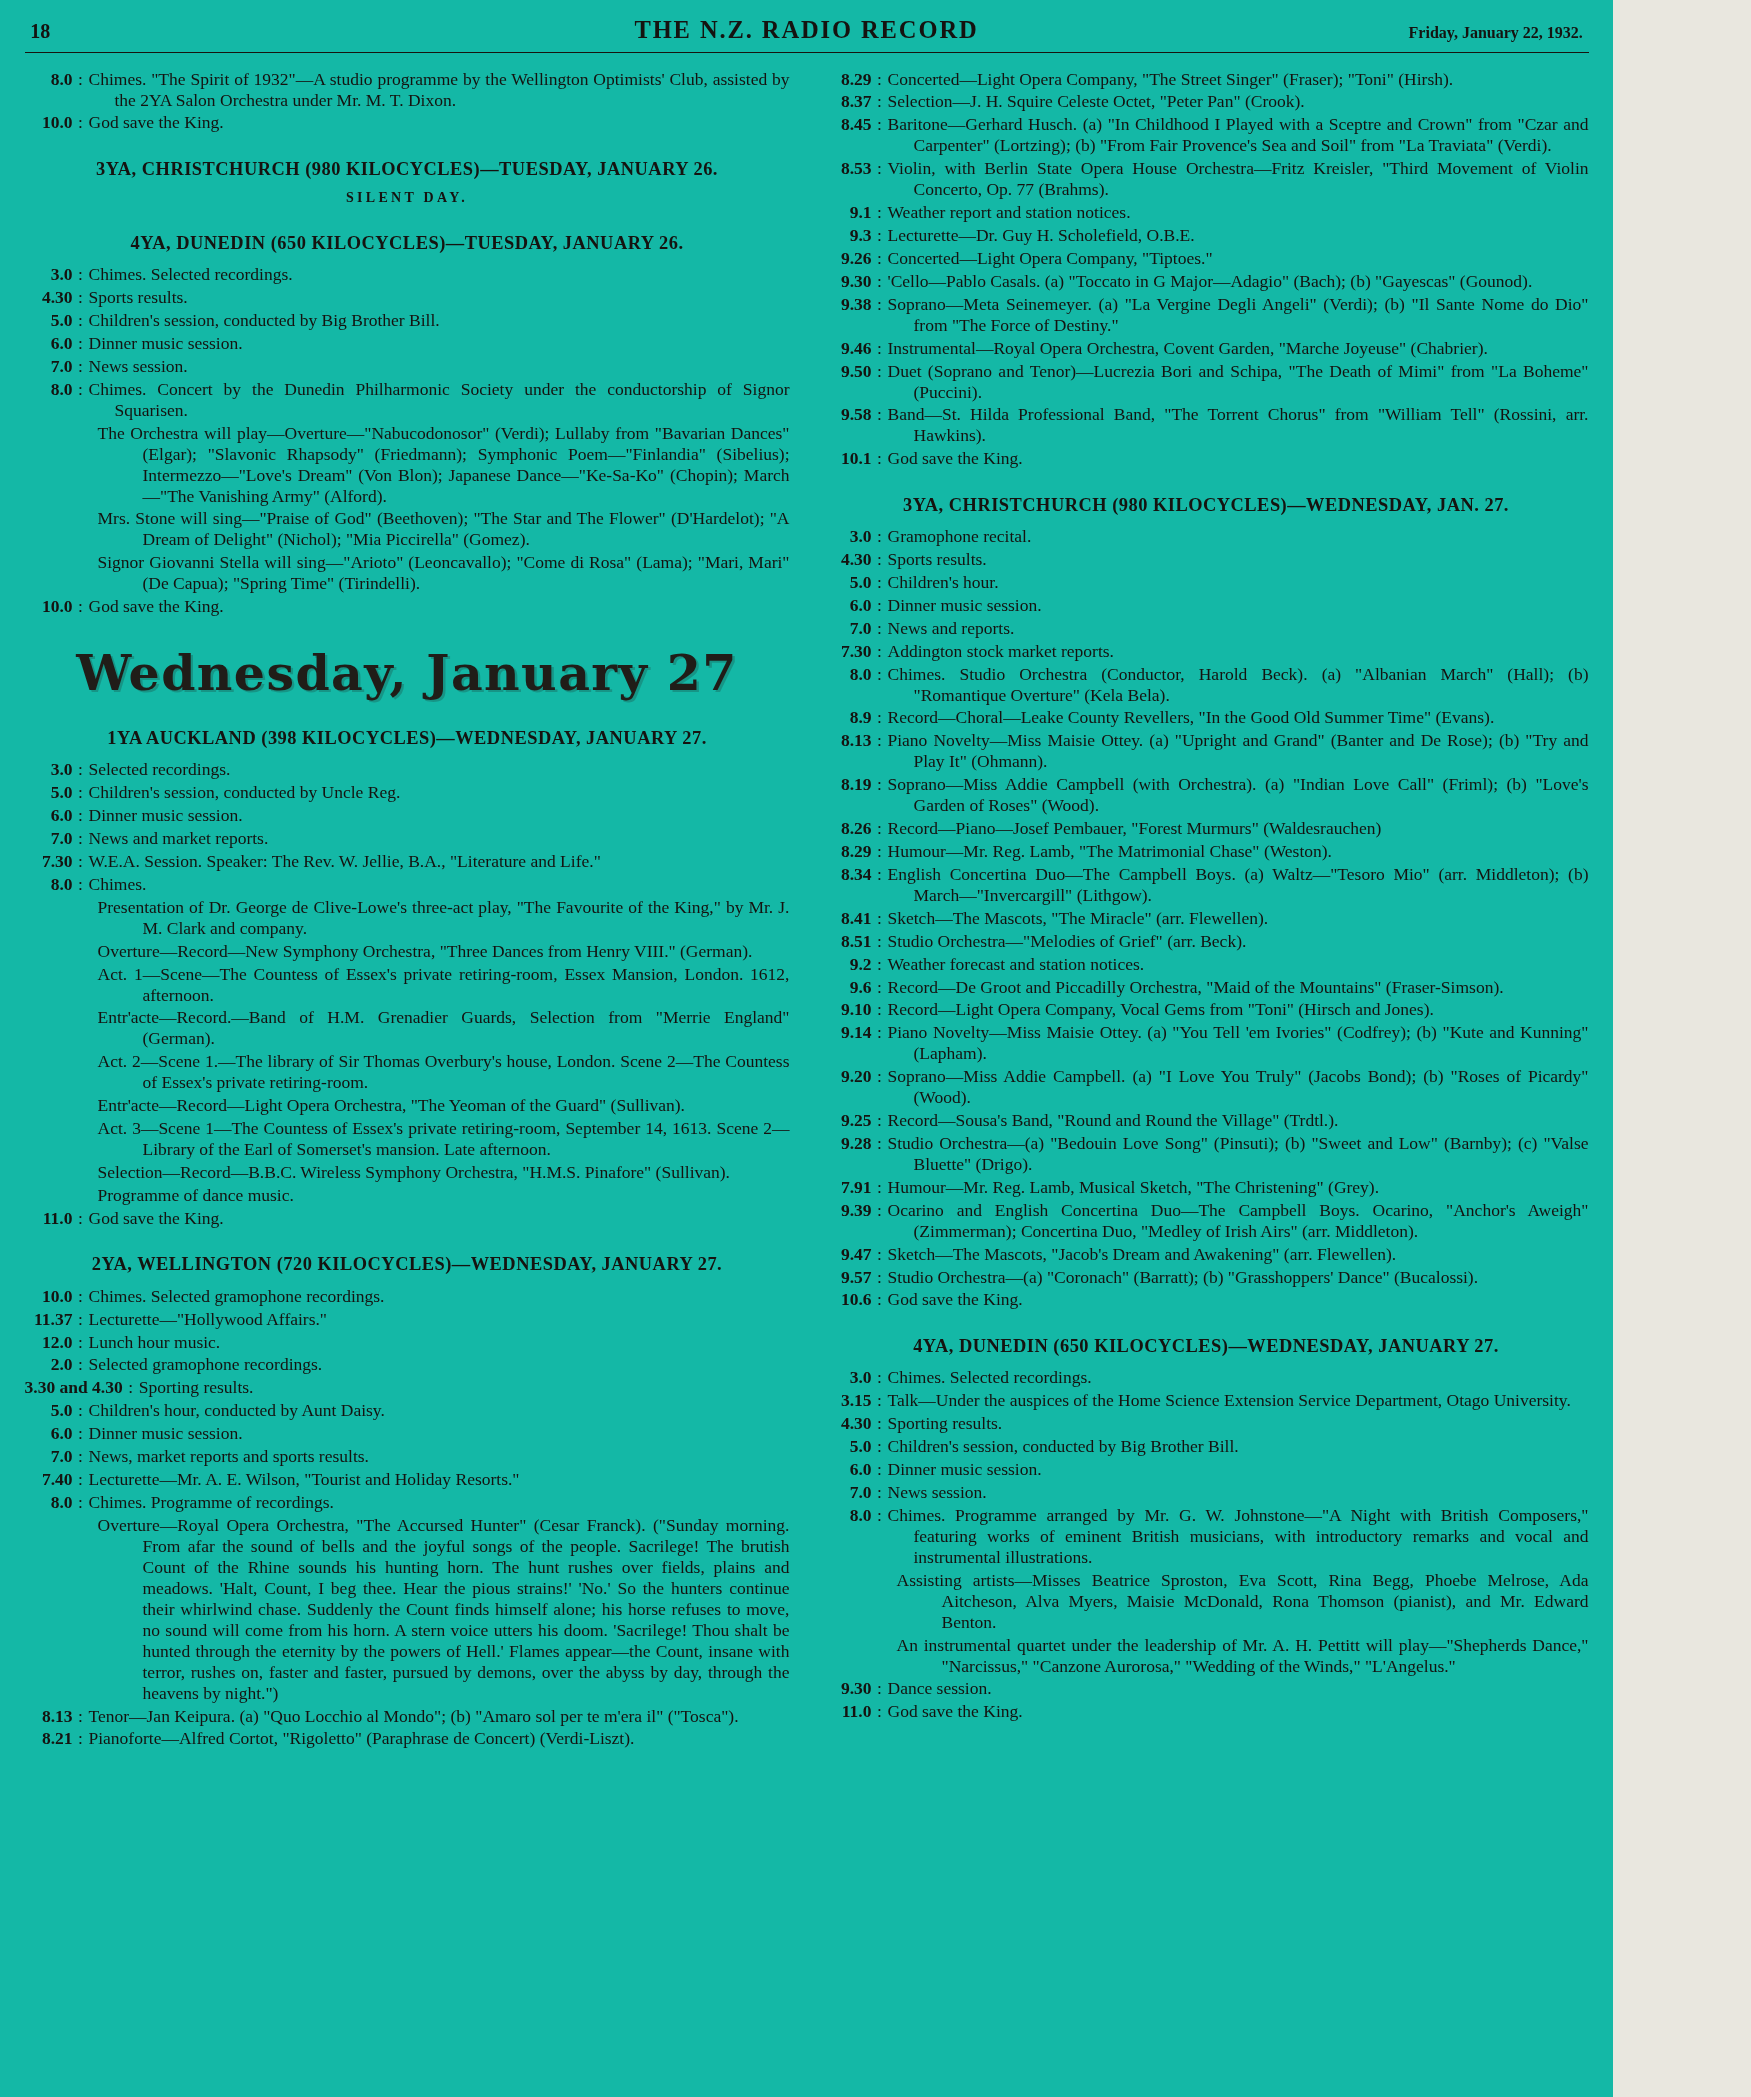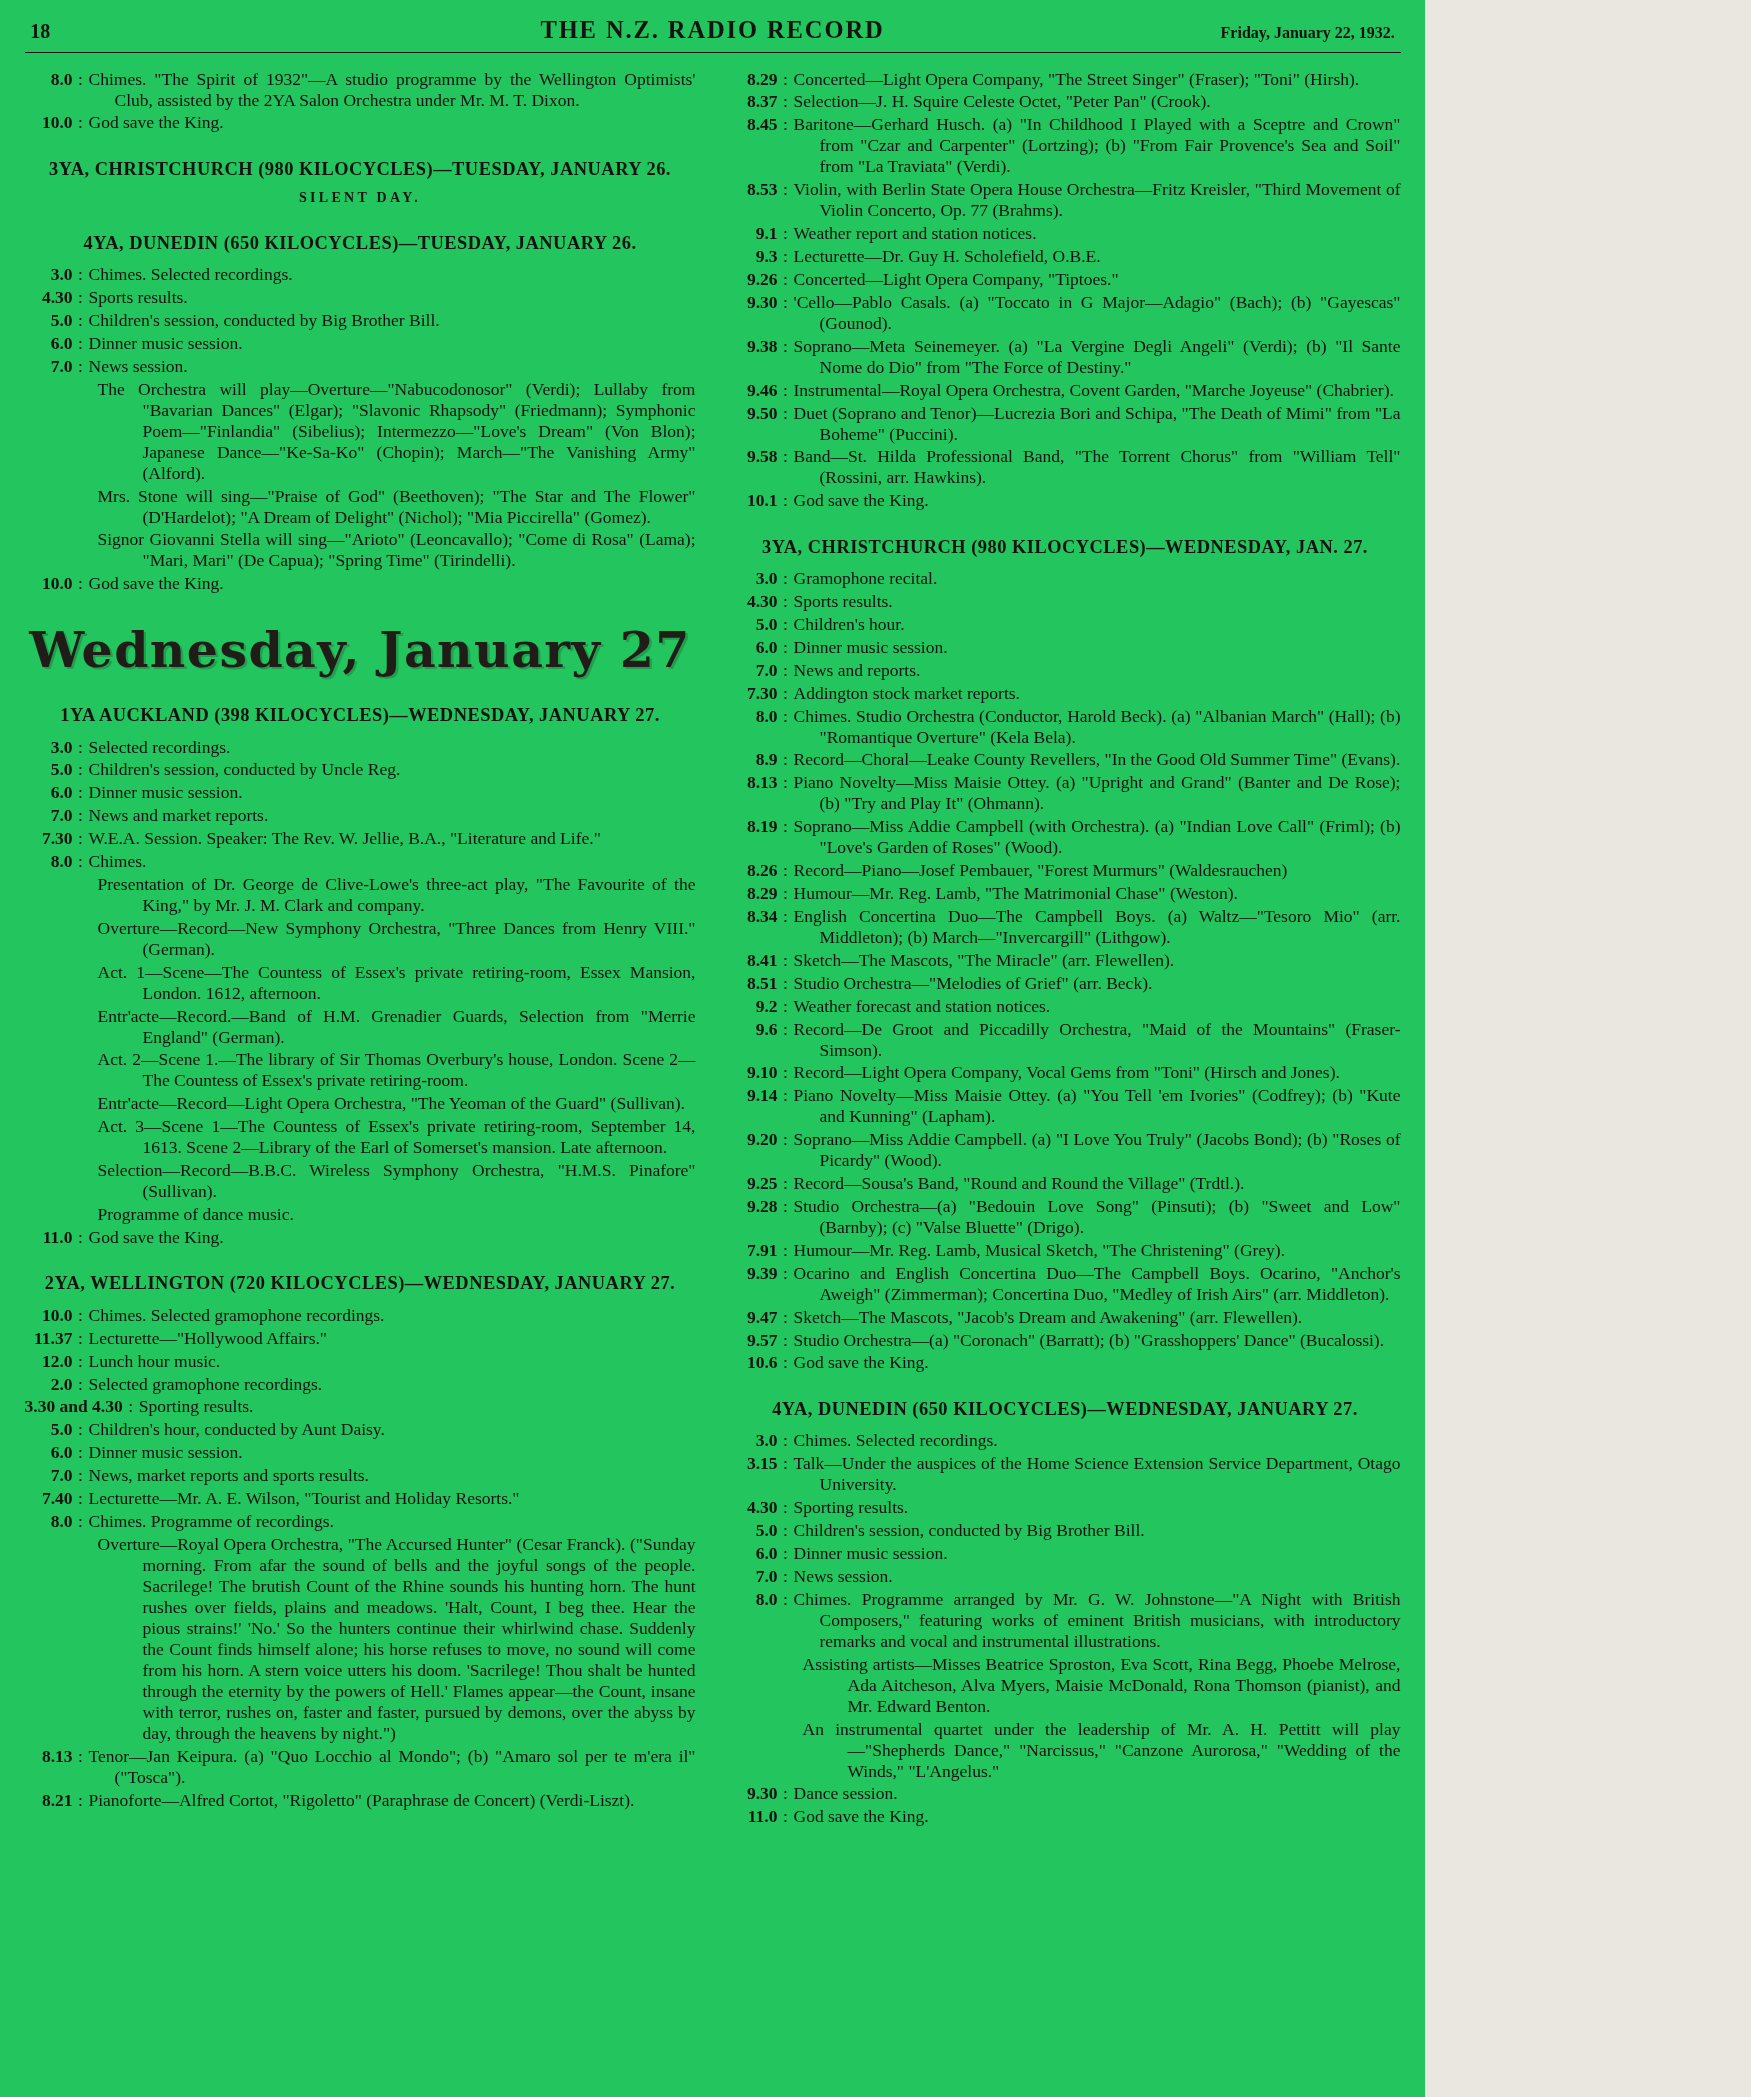--- a/index.html
+++ b/index.html
@@ -3,23 +3,23 @@
 <meta charset="utf-8">
 <style>
   * { box-sizing: border-box; }
   html, body { margin: 0; padding: 0; background: #e9e7df; }
   body {
     width: 1752px;
     font-family: "Liberation Serif", "DejaVu Serif", serif;
     color: #151310;
   }
   .page {
-    width: 1425px;
+    width: 1613px;
     min-height: 2097px;
-    background: #22c55e;
+    background: #14b8a6;
     padding: 12.3px 24.5px 28px;
   }
   .masthead {
     display: grid;
     grid-template-columns: 1fr auto 1fr;
     align-items: baseline;
     padding: 3.8px 5.7px 7.5px;
   }
   .page-num { font-size: 20px; font-weight: bold; }
   .paper-title { margin: 0; font-size: 24.5px; font-weight: bold; letter-spacing: 1.9px; white-space: nowrap; }
@@ -62,20 +62,21 @@
         <p class="entry"><span class="time">8.0</span><span class="sep">:</span><span class="txt">Chimes. "The Spirit of 1932"—A studio programme by the Wellington Optimists' Club, assisted by the 2YA Salon Orchestra under Mr. M. T. Dixon.</span></p>
         <p class="entry"><span class="time">10.0</span><span class="sep">:</span><span class="txt">God save the King.</span></p>
         <h2 class="station">3YA, CHRISTCHURCH (980 KILOCYCLES)—TUESDAY, JANUARY 26.</h2>
         <h3 class="subhead">SILENT DAY.</h3>
         <h2 class="station">4YA, DUNEDIN (650 KILOCYCLES)—TUESDAY, JANUARY 26.</h2>
         <p class="entry"><span class="time">3.0</span><span class="sep">:</span><span class="txt">Chimes. Selected recordings.</span></p>
         <p class="entry"><span class="time">4.30</span><span class="sep">:</span><span class="txt">Sports results.</span></p>
         <p class="entry"><span class="time">5.0</span><span class="sep">:</span><span class="txt">Children's session, conducted by Big Brother Bill.</span></p>
         <p class="entry"><span class="time">6.0</span><span class="sep">:</span><span class="txt">Dinner music session.</span></p>
         <p class="entry"><span class="time">7.0</span><span class="sep">:</span><span class="txt">News session.</span></p>
+        <p class="entry"><span class="time">8.0</span><span class="sep">:</span><span class="txt">Chimes. Concert by the Dunedin Philharmonic Society under the conductorship of Signor Squarisen.</span></p>
         <p class="cont">The Orchestra will play—Overture—"Nabucodonosor" (Verdi); Lullaby from "Bavarian Dances" (Elgar); "Slavonic Rhapsody" (Friedmann); Symphonic Poem—"Finlandia" (Sibelius); Intermezzo—"Love's Dream" (Von Blon); Japanese Dance—"Ke-Sa-Ko" (Chopin); March—"The Vanishing Army" (Alford).</p>
         <p class="cont">Mrs. Stone will sing—"Praise of God" (Beethoven); "The Star and The Flower" (D'Hardelot); "A Dream of Delight" (Nichol); "Mia Piccirella" (Gomez).</p>
         <p class="cont">Signor Giovanni Stella will sing—"Arioto" (Leoncavallo); "Come di Rosa" (Lama); "Mari, Mari" (De Capua); "Spring Time" (Tirindelli).</p>
         <p class="entry"><span class="time">10.0</span><span class="sep">:</span><span class="txt">God save the King.</span></p>
         <h2 class="day-heading">Wednesday, January 27</h2>
         <h2 class="station">1YA AUCKLAND (398 KILOCYCLES)—WEDNESDAY, JANUARY 27.</h2>
         <p class="entry"><span class="time">3.0</span><span class="sep">:</span><span class="txt">Selected recordings.</span></p>
         <p class="entry"><span class="time">5.0</span><span class="sep">:</span><span class="txt">Children's session, conducted by Uncle Reg.</span></p>
         <p class="entry"><span class="time">6.0</span><span class="sep">:</span><span class="txt">Dinner music session.</span></p>
         <p class="entry"><span class="time">7.0</span><span class="sep">:</span><span class="txt">News and market reports.</span></p>

